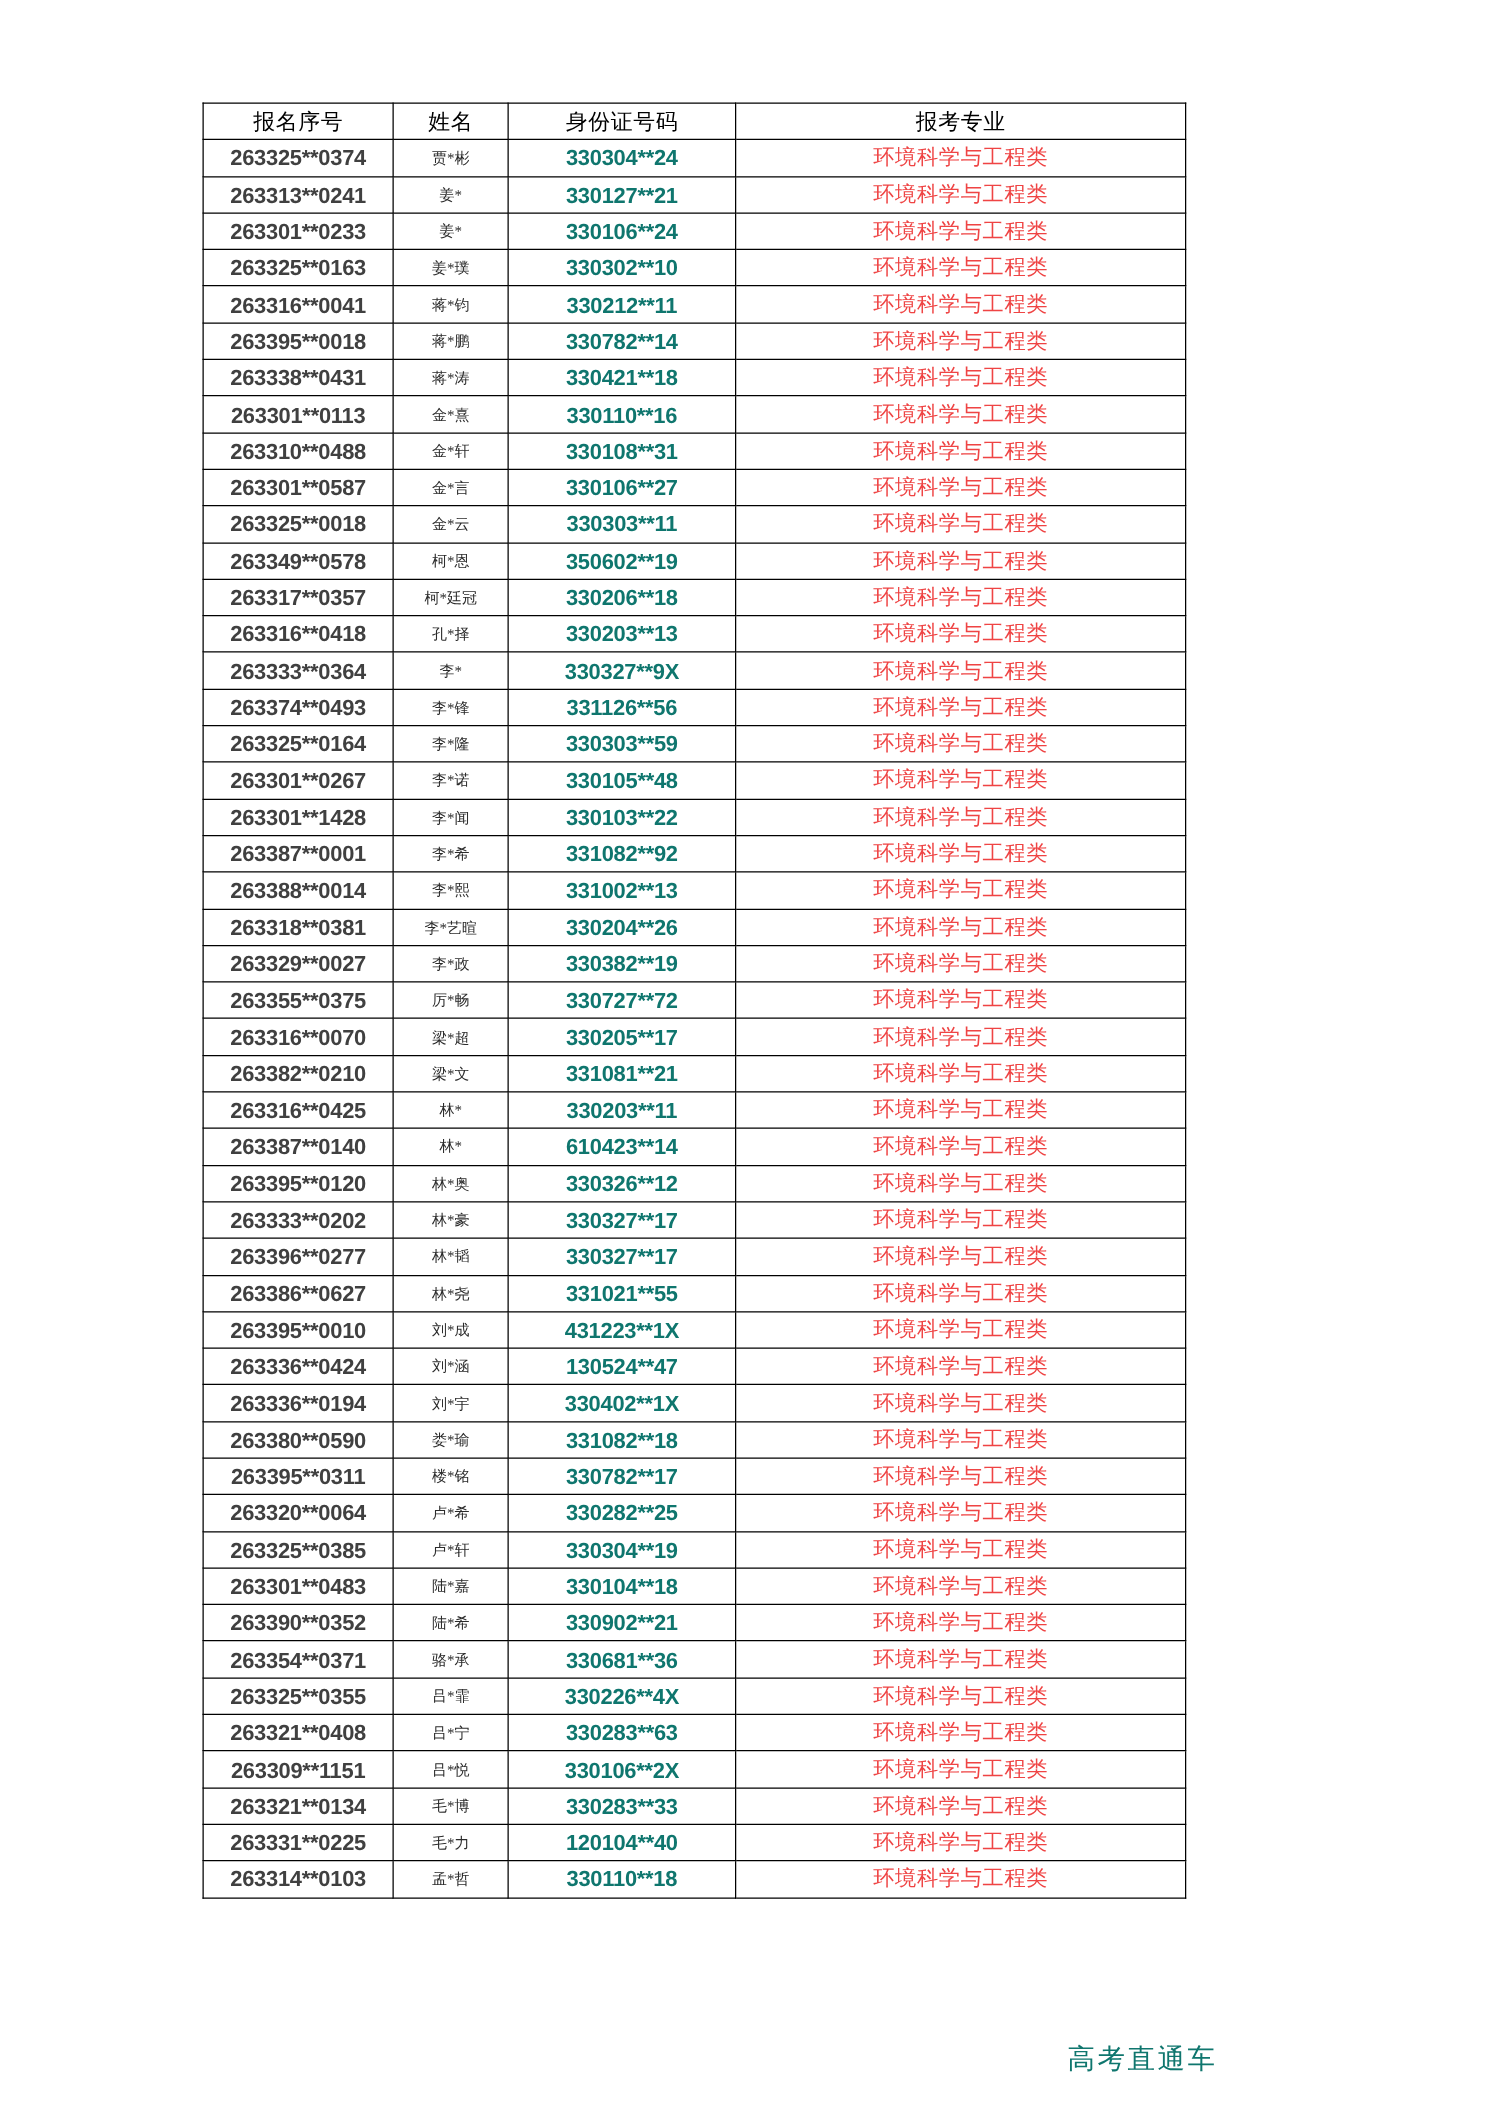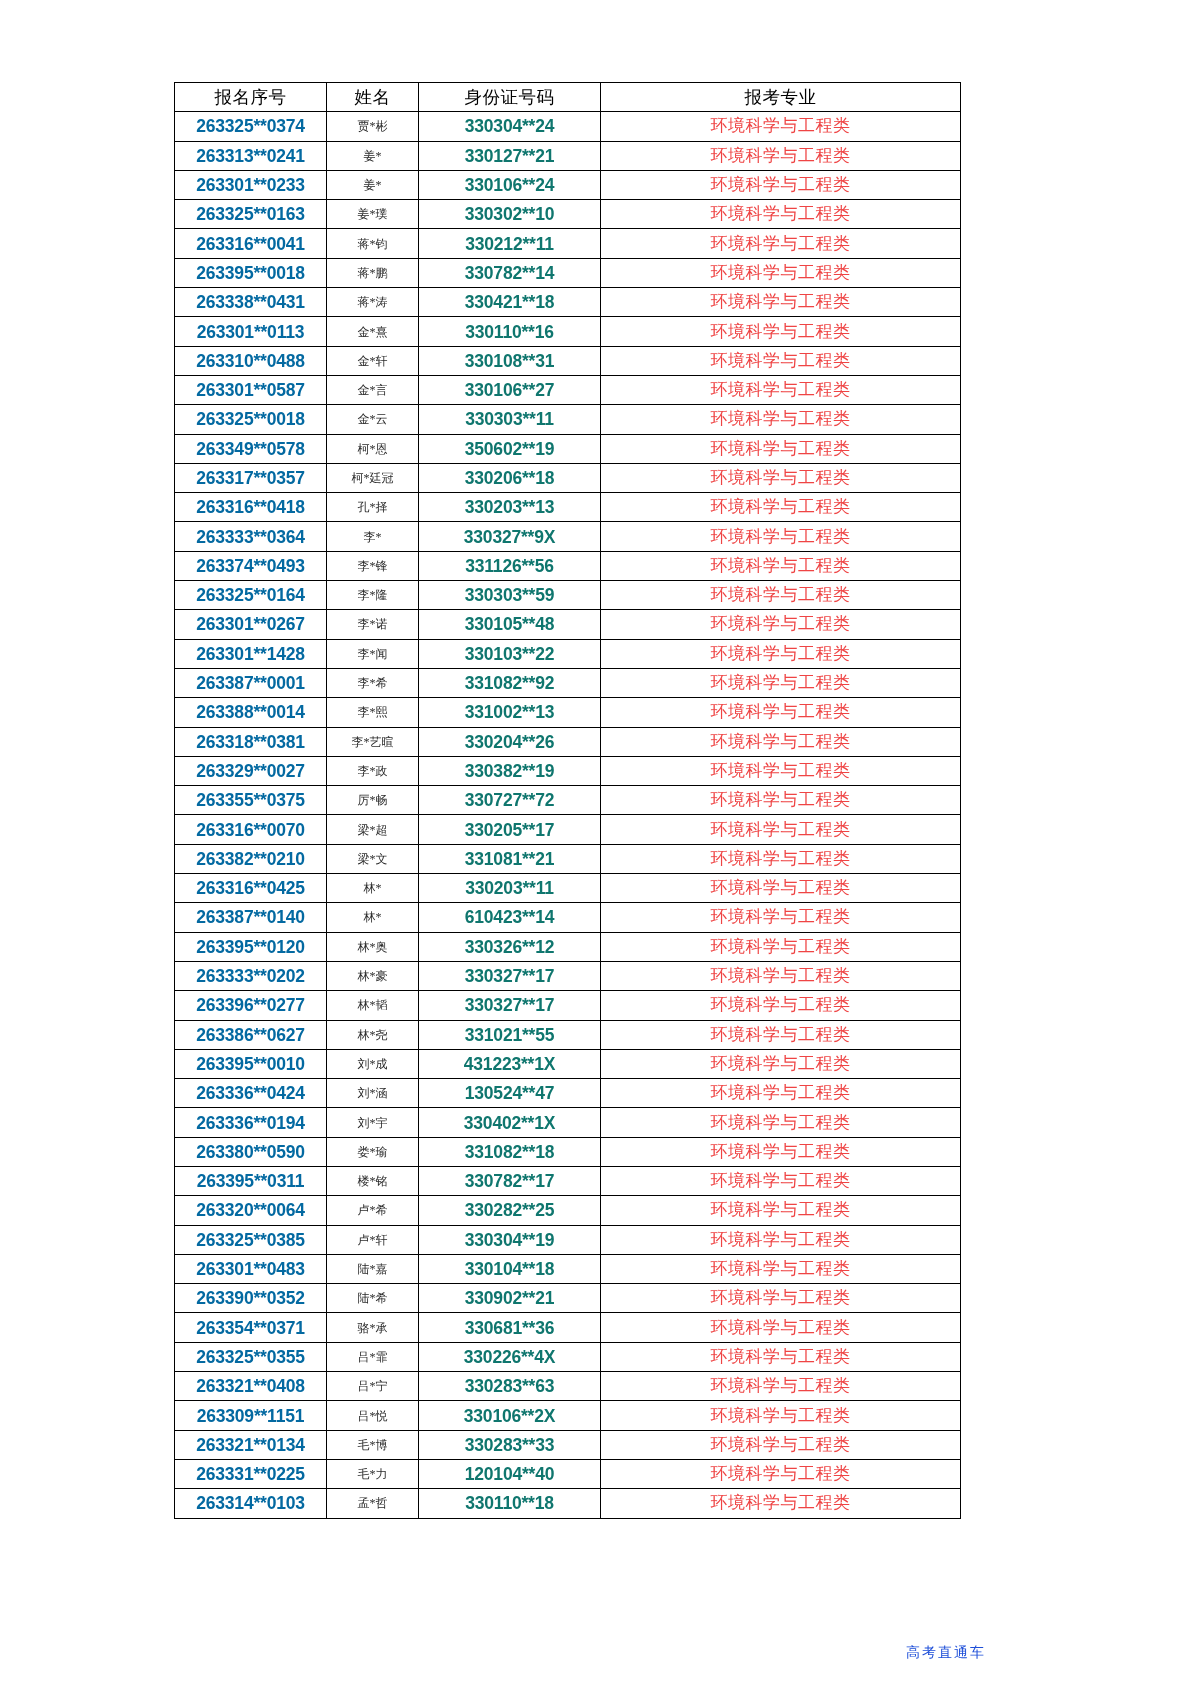--- a/index.html
+++ b/index.html
@@ -15,21 +15,20 @@
     overflow: hidden;
   }
 
   .page {
     position: absolute;
     left: 0;
     top: 0;
     width: 996px;
     height: 1684px;
     background: #ffffff;
-    margin-left: 12px;
   }
 
   .table-wrap {
     position: absolute;
     left: 162px;
     top: 82px;
     width: 786px;
   }
 
   table.roster {
@@ -60,21 +59,21 @@
     font-size: 17.5px;
     font-weight: normal;
     color: #000;
     letter-spacing: 0.5px;
   }
 
   td.seq {
     font-family: "Liberation Sans", "DejaVu Sans", sans-serif;
     font-size: 17.5px;
     font-weight: bold;
-    color: #0369a1;
+    color: #404040;
     letter-spacing: -0.2px;
   }
 
   td.name {
     font-size: 12px;
     color: #2b2b2b;
     letter-spacing: 0px;
   }
 
   td.idnum {
@@ -88,22 +87,22 @@
   td.major {
     font-size: 17px;
     color: #ef4444;
     letter-spacing: 0.5px;
   }
 
   .watermark {
     position: absolute;
     right: 22px;
     bottom: 22px;
-    font-size: 14px;
-    color: #1d4ed8;
+    font-size: 22px;
+    color: #0f766e;
     letter-spacing: 2px;
     font-family: "Liberation Sans", "DejaVu Sans", sans-serif;
     user-select: none;
   }
 </style>
 </head>
 <body>
 
 <div class="page">
 

